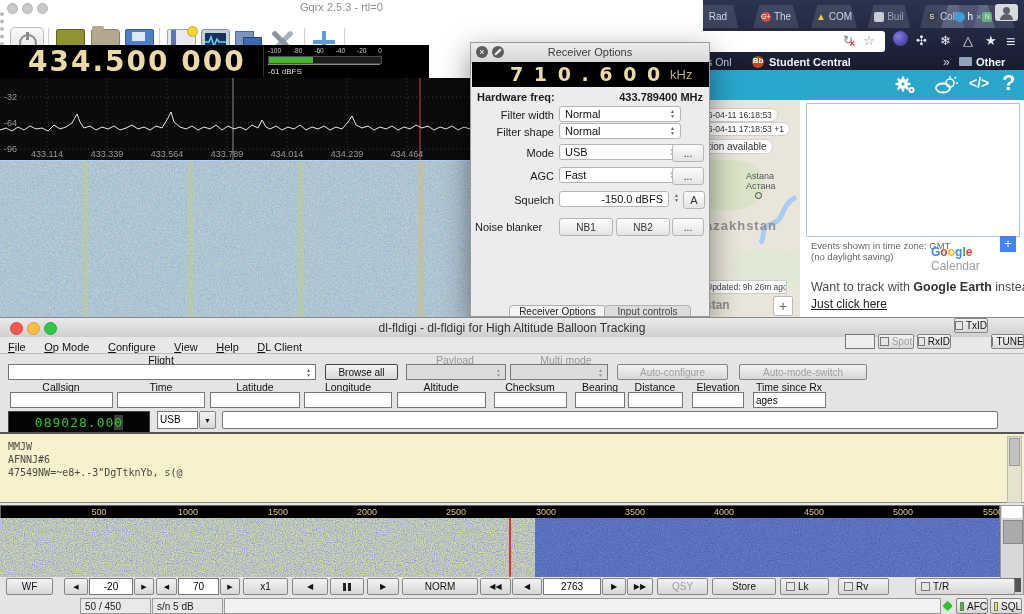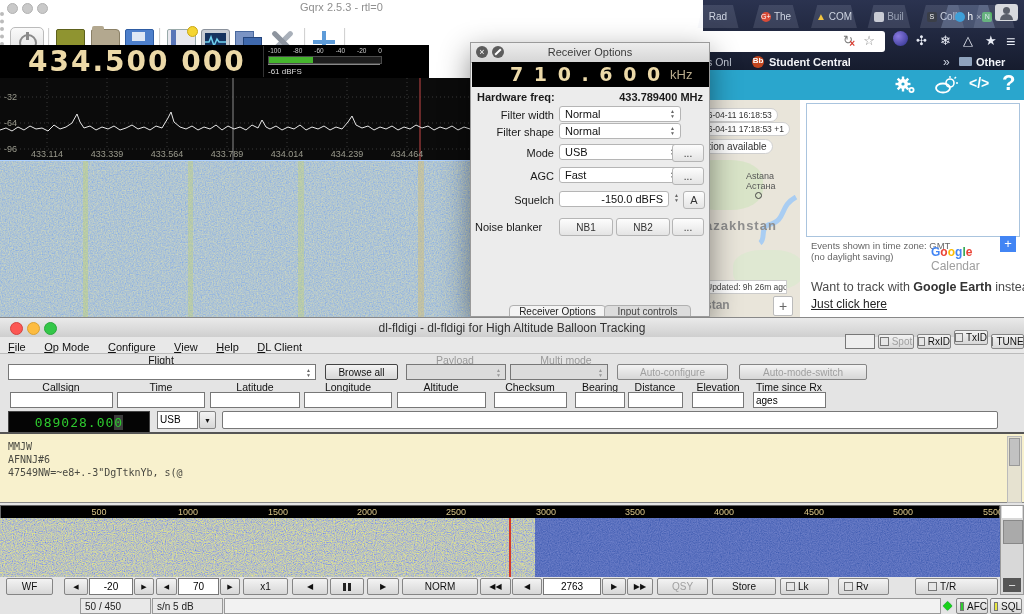--- a/index.html
+++ b/index.html
@@ -429,21 +429,21 @@
     </div>
     <div class="finp" style="left:845px;top:16px;width:30px;height:15px;background:#eee;"></div>
     <div class="fbtn dis" style="left:878px;top:16px;width:36px;height:15px;">
         <span class="cb"></span>
         <span>Spot</span>
       </div>
     <div class="fbtn" style="left:917px;top:16px;width:34px;height:15px;">
         <span class="cb"></span>
         <span>RxID</span>
       </div>
-    <div class="fbtn" style="left:954px;top:12px;width:34px;height:15px;">
+    <div class="fbtn" style="left:954px;top:0;width:34px;height:15px;">
         <span class="cb"></span>
         <span>TxID</span>
       </div>
     <div class="fbtn" style="left:991px;top:16px;width:33px;height:15px;">
         <span class="cb"></span>
         <span>TUNE</span>
       </div>
 
     <span class="flbl" style="left:111px;top:36px;width:100px;">Flight</span>
     <span class="flbl dis" style="left:405px;top:36px;width:100px;">Payload</span>
@@ -612,21 +612,21 @@
         <span>Store</span>
       </div>
     <div class="fbtn" style="left:780px;top:260px;width:49px;height:17px;justify-content:flex-start;padding-left:5px;">
         <span class="cb"></span>
         <span>Lk</span>
       </div>
     <div class="fbtn" style="left:838px;top:260px;width:51px;height:17px;justify-content:flex-start;padding-left:5px;">
         <span class="cb"></span>
         <span>Rv</span>
       </div>
-    <div class="fbtn" style="left:915px;top:260px;width:83px;height:17px;justify-content:flex-start;padding-left:12px;">
+    <div class="fbtn" style="left:915px;top:260px;width:100px;height:17px;justify-content:flex-start;padding-left:5px;">
         <span class="cb"></span>
         <span>T/R</span>
       </div>
 
     <div class="statbox" style="left:2px;top:280px;width:76px;margin-top:44px;">
         <span>RTTY</span>
       </div>
     <div class="statbox" style="left:80px;top:280px;width:71px;">
         <span>50 / 450</span>
       </div>

